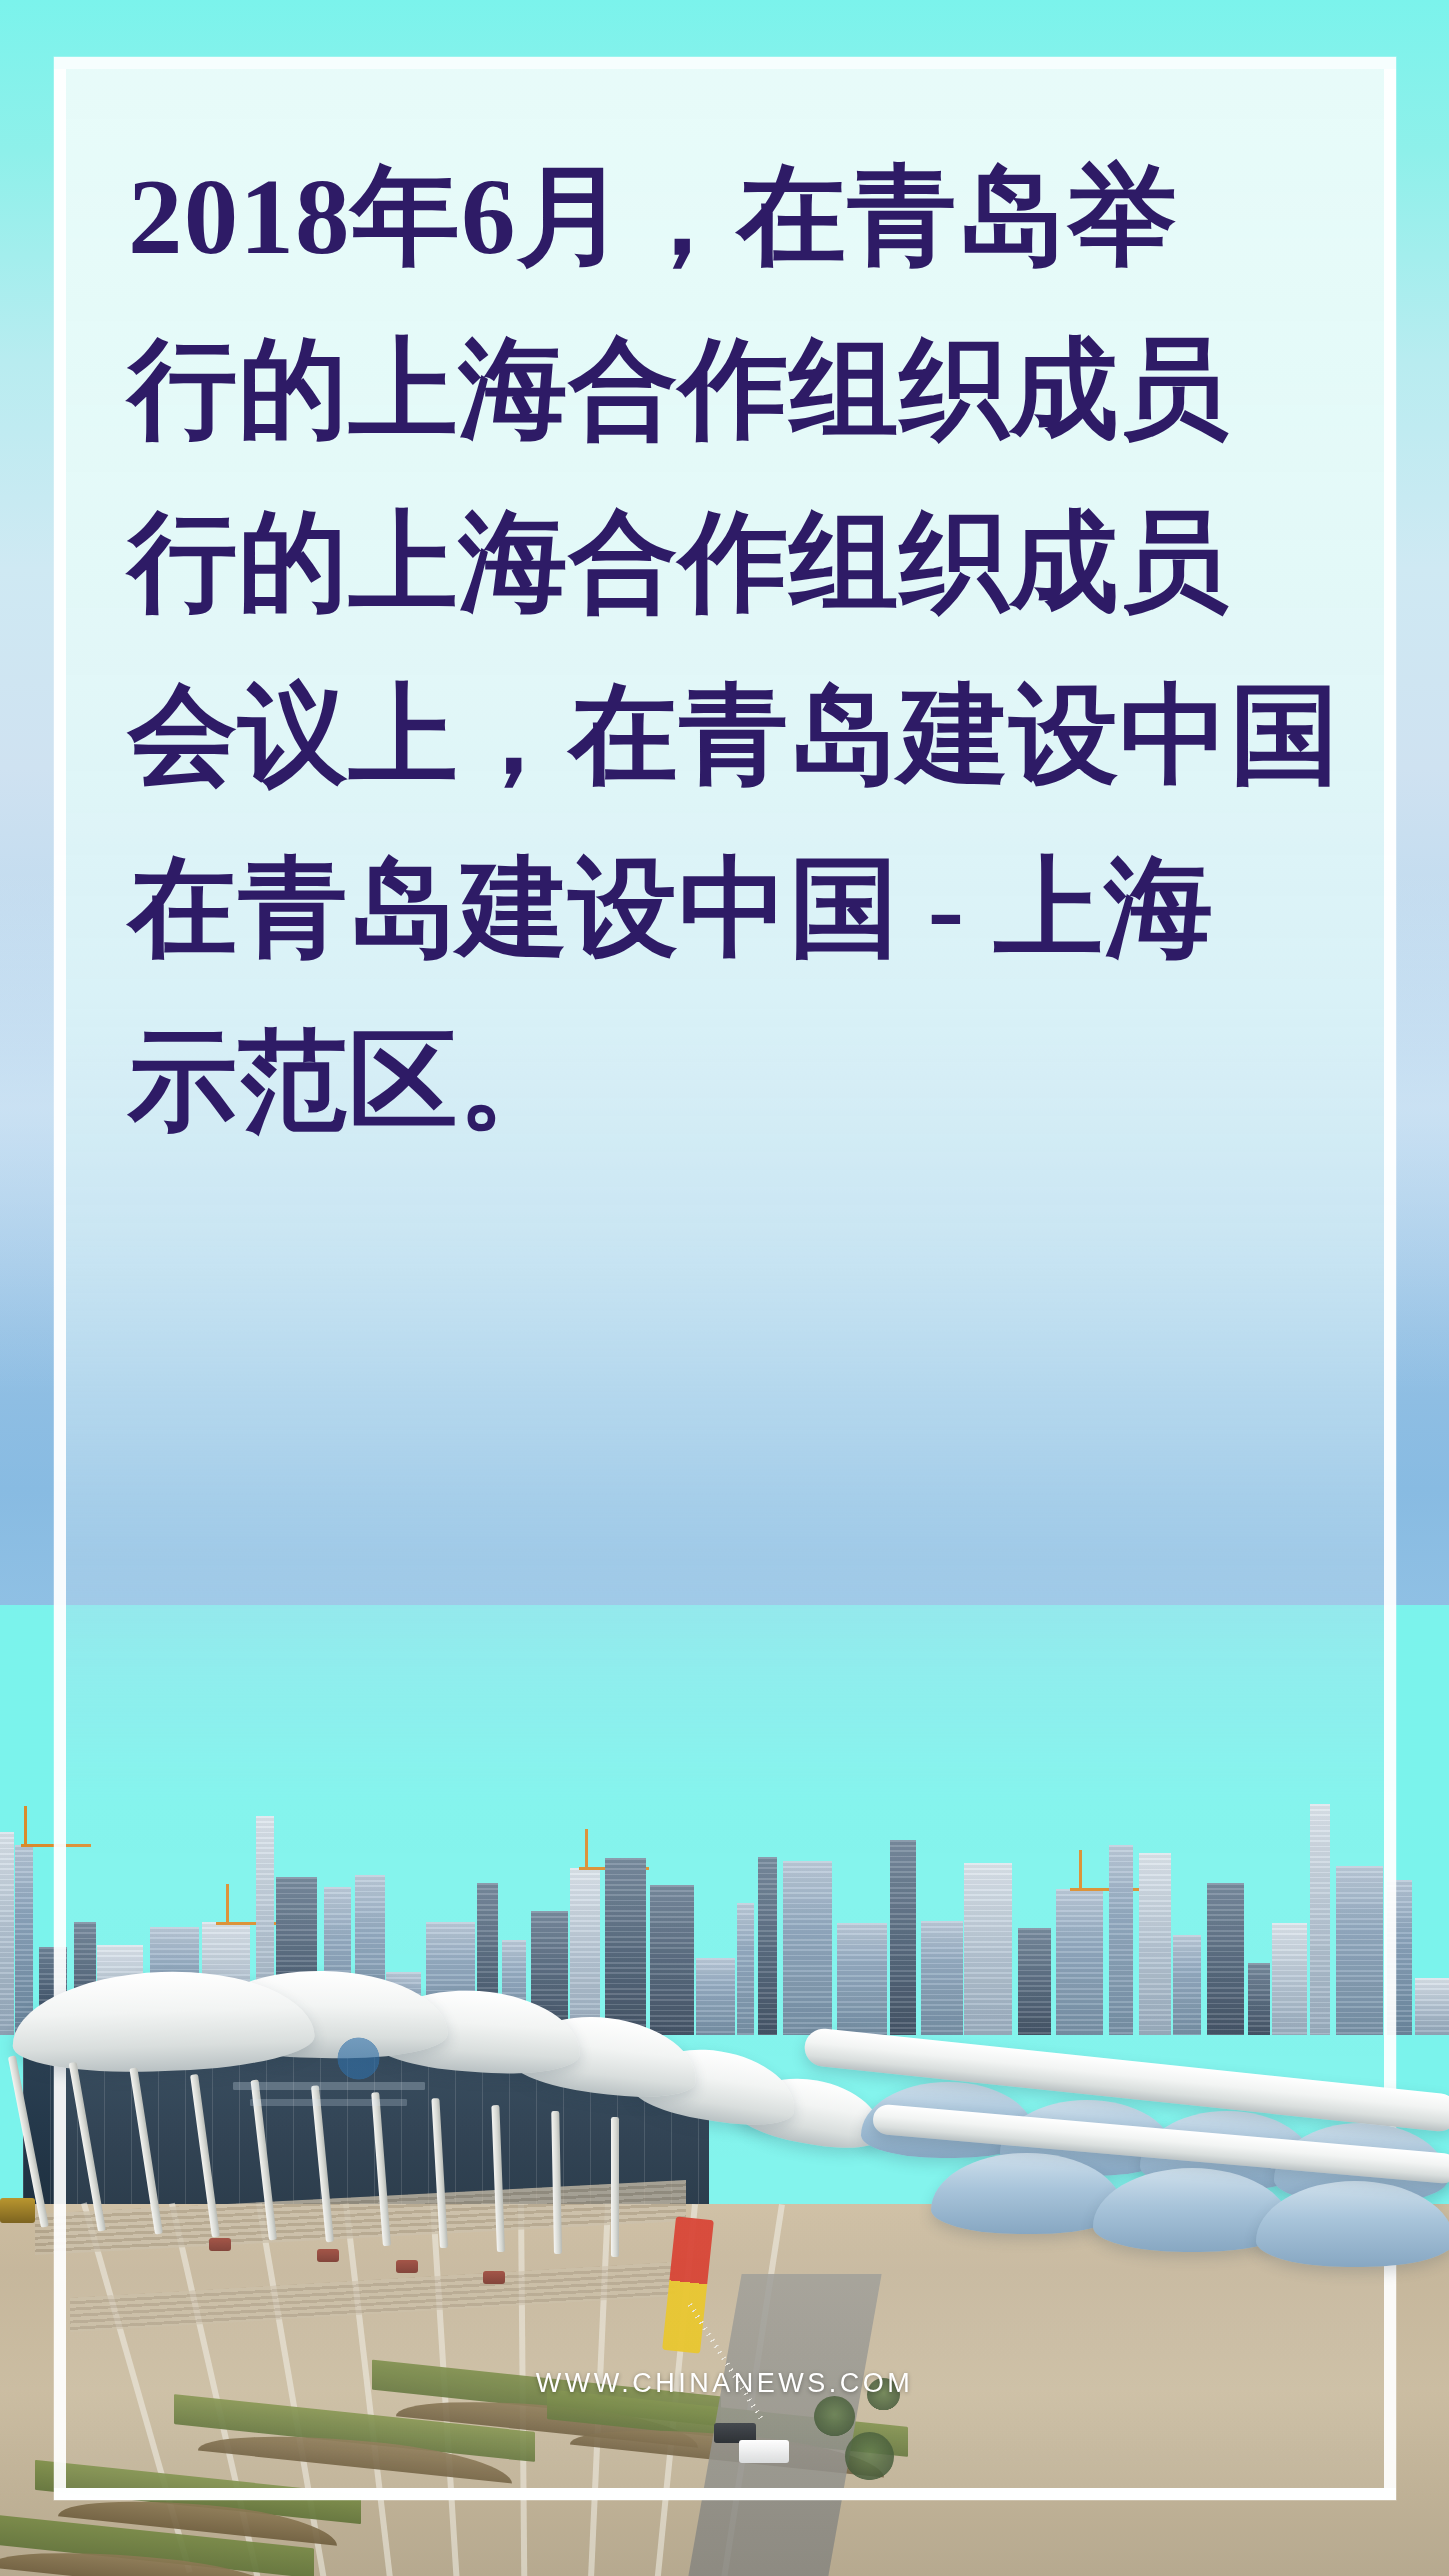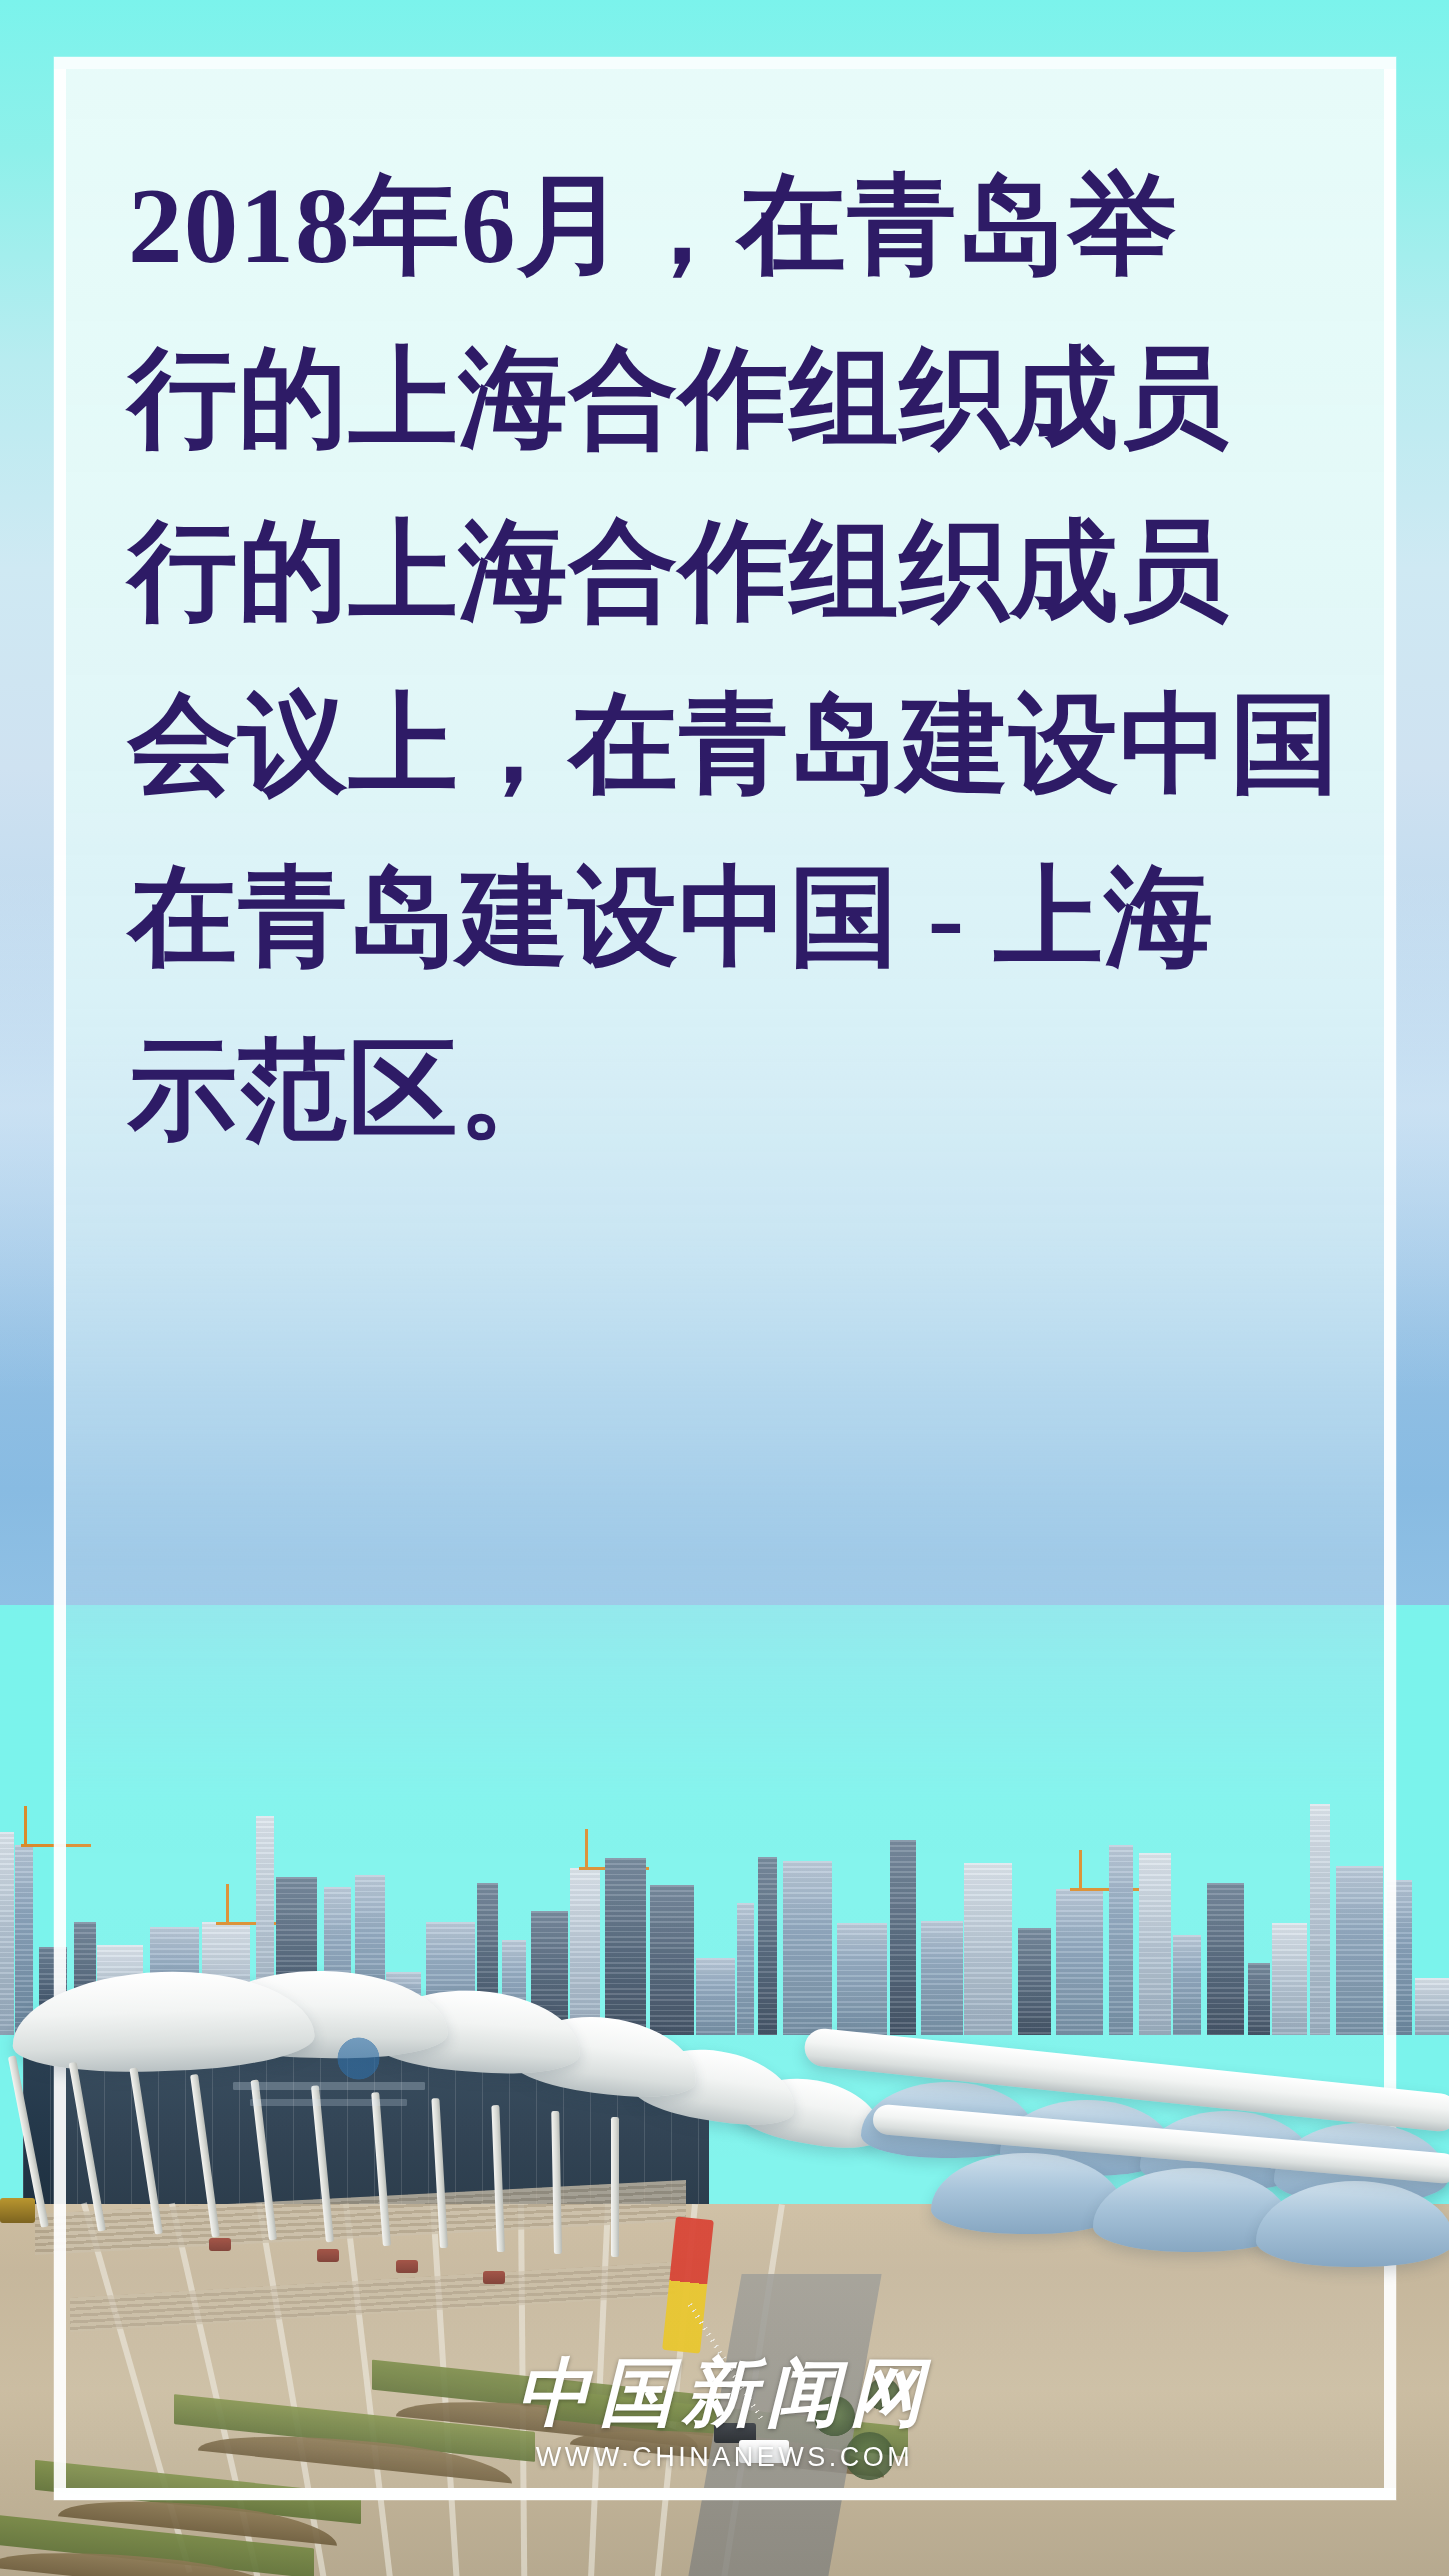--- a/index.html
+++ b/index.html
@@ -112,21 +112,21 @@
         rgba(200,222,240,.26) 1605px,
         rgba(255,255,255,.08) 1733px,
         rgba(255,255,255,.05) 2443px);
     border:12.8px solid rgba(255,255,255,.92);
     box-sizing:border-box;
     box-shadow:0 0 0 0.6px rgba(255,255,255,.35);
   }
 
   
   .headline{
-    position:absolute;left:54px;top:66px;width:1342px;
+    position:absolute;left:54px;top:57px;width:1342px;
     box-sizing:border-box;
     padding:73px 33px 0 74px;
     font-family:"Liberation Serif","DejaVu Serif",serif;
     color:#2e1b66;
     font-weight:700;
     font-size:109px;
     line-height:173px;
     letter-spacing:1.2px;
     white-space:pre-wrap;
   }
@@ -278,18 +278,17 @@
         <div class="tree" style="left: 867px; top: 174px; width: 33px; height: 33px;"></div>
         <div class="veh" style="left: 0px; top: -5.8px; width: 35px; height: 24.4px; background: linear-gradient(rgb(185, 150, 47), rgb(125, 100, 32));"></div>
       </div>
   </div>
 
   <div class="card"></div>
 
   <div class="headline" id="headline"><span class="ln">2018年6月，在青岛举</span><span class="ln">行的上海合作组织成员</span><span class="ln">行的上海合作组织成员</span><span class="ln">会议上，在青岛建设中国</span><span class="ln">在青岛建设中国 - 上海</span><span class="ln">示范区。</span></div>
 
   <div class="watermark">
-    <div class="wm-cn">中国新闻网</div>
     <div class="wm-url">WWW.CHINANEWS.COM</div>
   </div>
 
 </div>
 
 
 </body></html>

